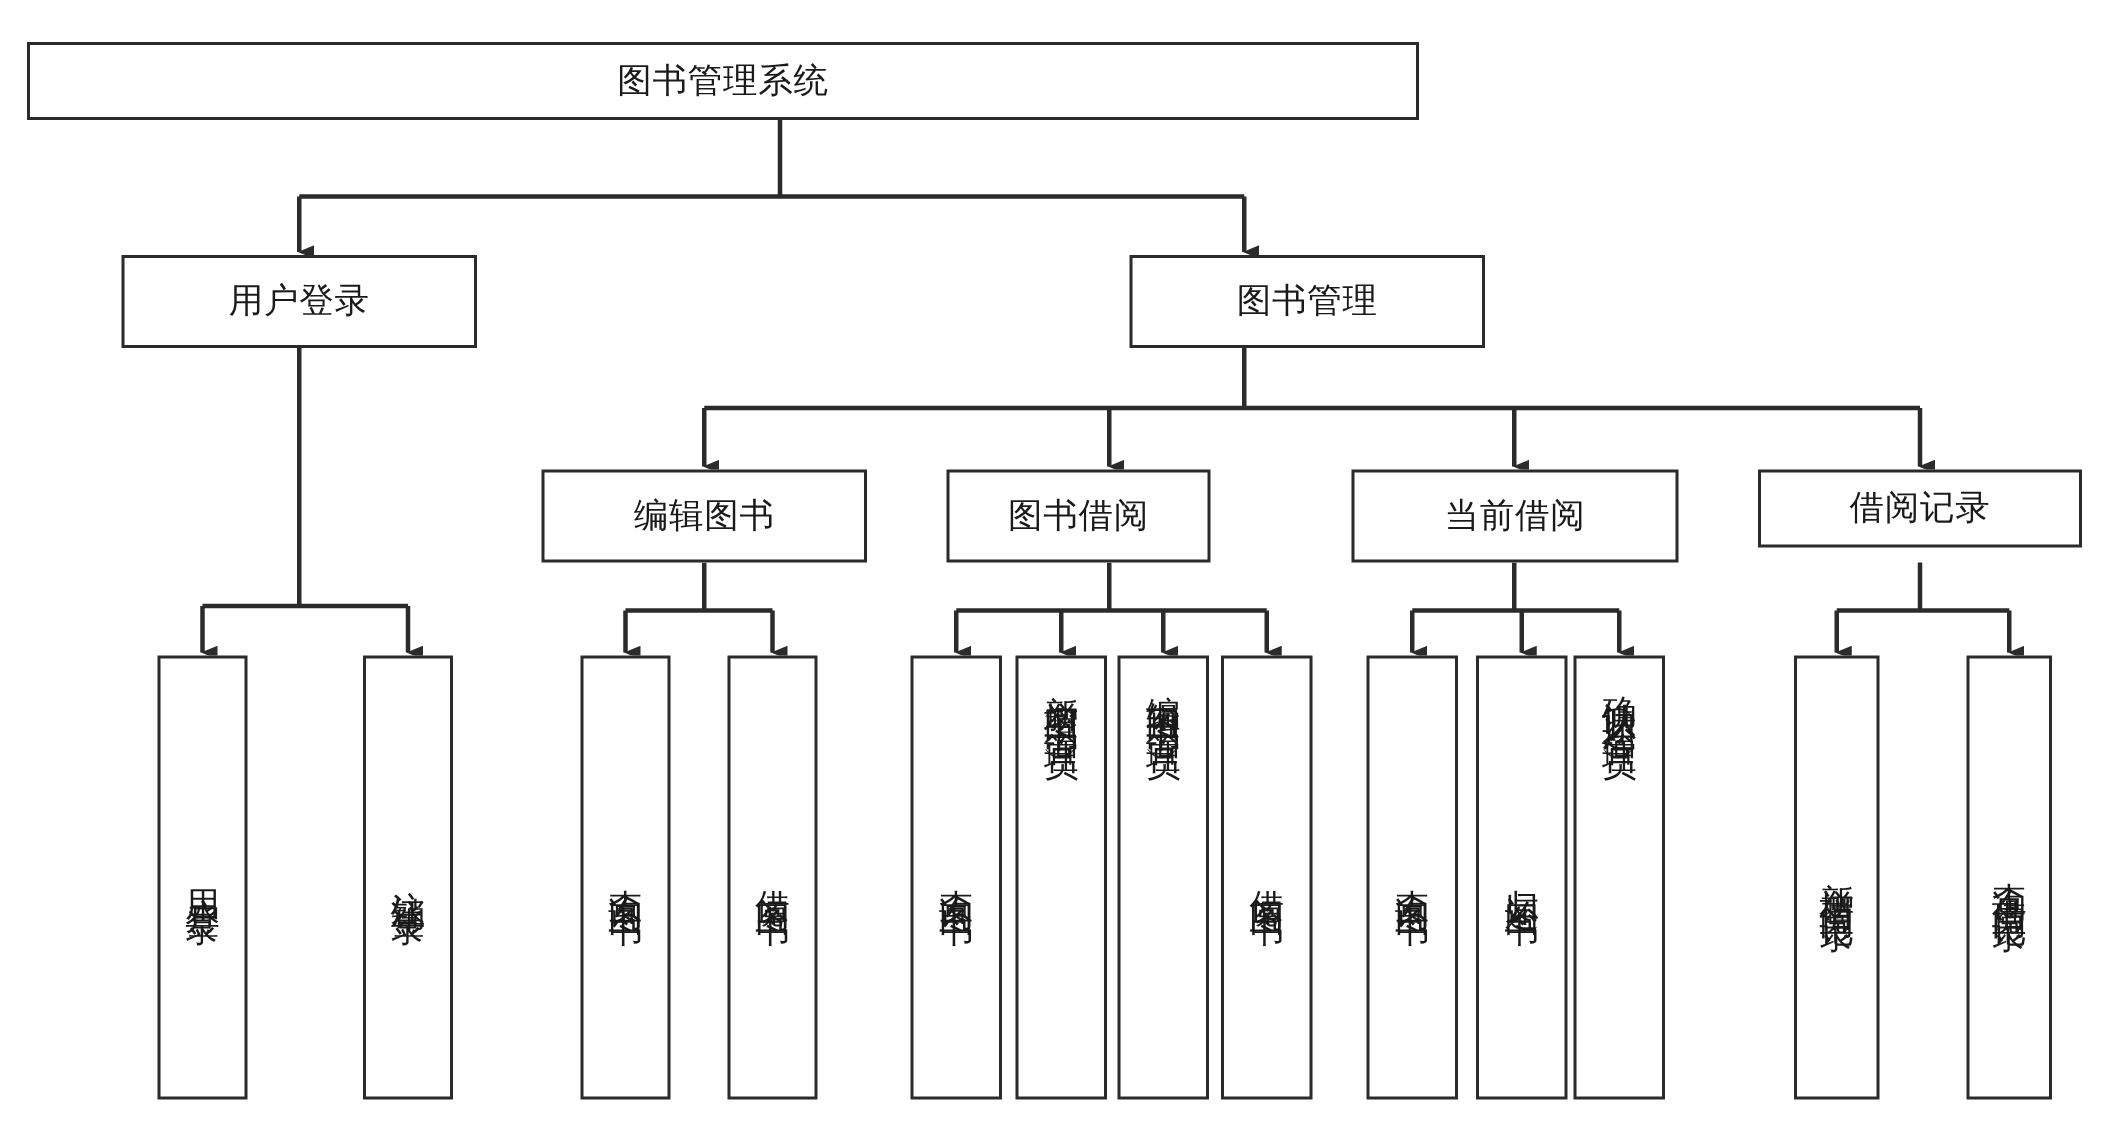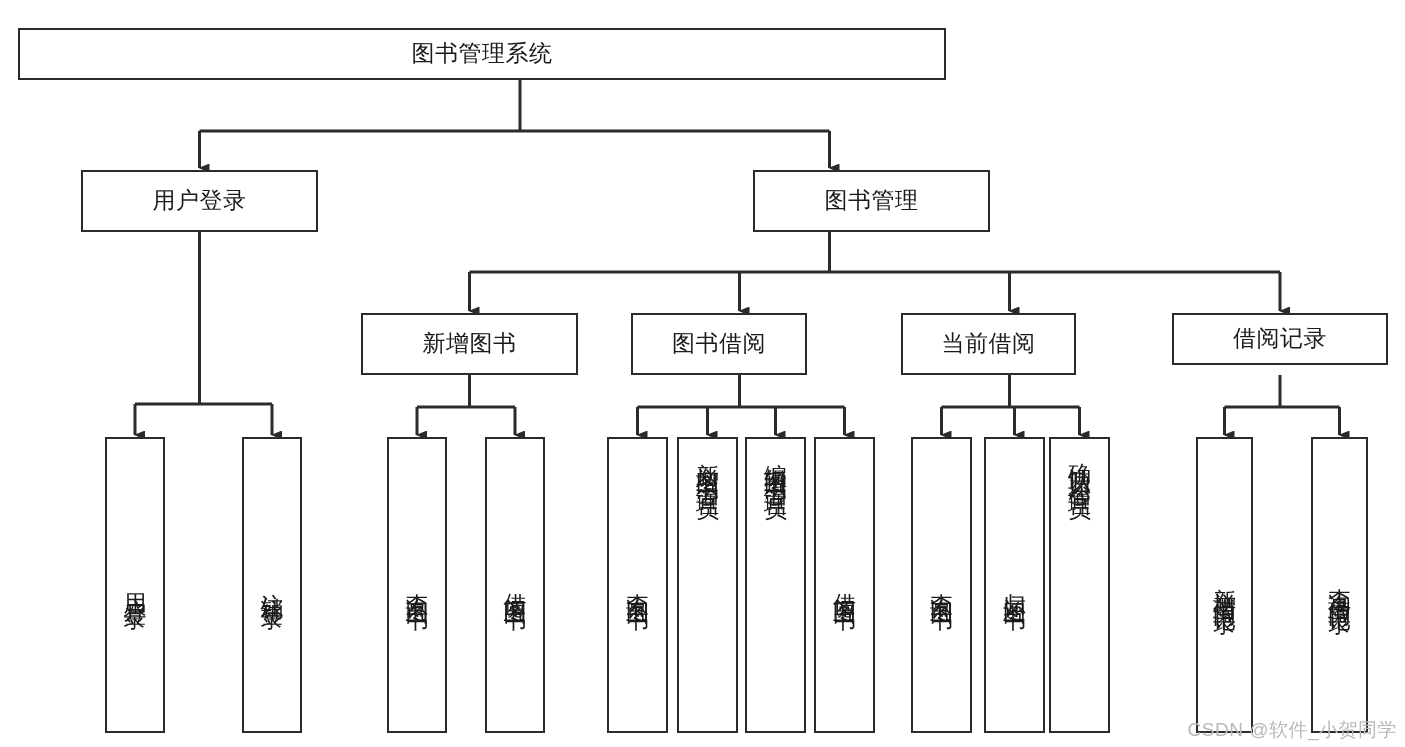--- a/index.html
+++ b/index.html
@@ -127,26 +127,26 @@
   </div>
 
   <div id="node-layer">
       <div class="node-box" style="left: 81px; top: 170px; width: 237px; height: 62px;">
         <span class="node-label-h">用户登录</span>
       </div>
       <div class="node-box" style="left: 711px; top: 170px; width: 237px; height: 62px; margin-left: 42px;">
         <span class="node-label-h">图书管理</span>
       </div>
       <div class="node-box" style="left: 361px; top: 313px; width: 217px; height: 62px;">
-        <span class="node-label-h">新增图书</span>
+        <span class="node-label-h">编辑图书</span>
       </div>
       <div class="node-box" style="left: 631px; top: 313px; width: 176px; height: 62px;">
         <span class="node-label-h">图书借阅</span>
       </div>
-      <div class="node-box" style="left: 901px; top: 313px; width: 175px; height: 62px; justify-content: center;">
+      <div class="node-box" style="left: 901px; top: 313px; width: 218px; height: 62px; justify-content: center;">
         <span class="node-label-h">当前借阅</span>
       </div>
       <div class="node-box" style="left: 1172px; top: 313px; width: 216px; height: 52px;">
         <span class="node-label-h">借阅记录</span>
       </div>
       <div class="node-box leaf-box centered" style="left: 105px; top: 437px; width: 60px; height: 296px;">
         <span class="node-label-v">用户登录</span>
       </div>
       <div class="node-box leaf-box centered" style="left: 242px; top: 437px; width: 60px; height: 296px;">
         <span class="node-label-v">注销登录</span>
@@ -179,14 +179,13 @@
         <span class="node-label-v">确认归还（管理员）</span>
       </div>
       <div class="node-box leaf-box centered" style="left: 1196px; top: 437px; width: 57px; height: 296px;">
         <span class="node-label-v">新增借阅记录</span>
       </div>
       <div class="node-box leaf-box centered" style="left: 1311px; top: 437px; width: 57px; height: 296px;">
         <span class="node-label-v">查询借阅记录</span>
       </div>
     </div>
 
-  <div class="watermark">CSDN @软件_小贺同学</div>
 </div>
 
 </body></html>

